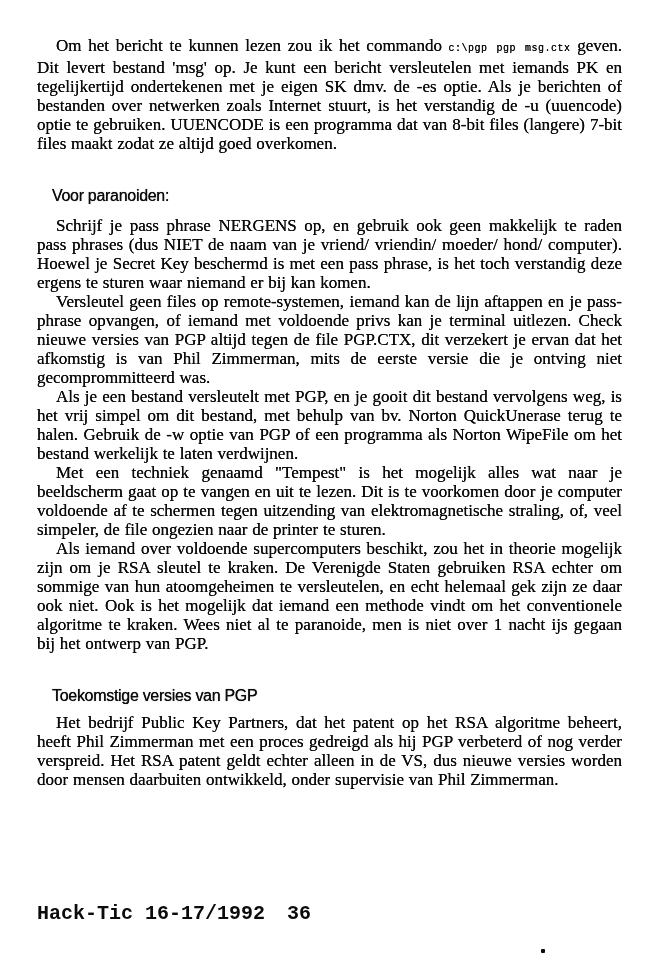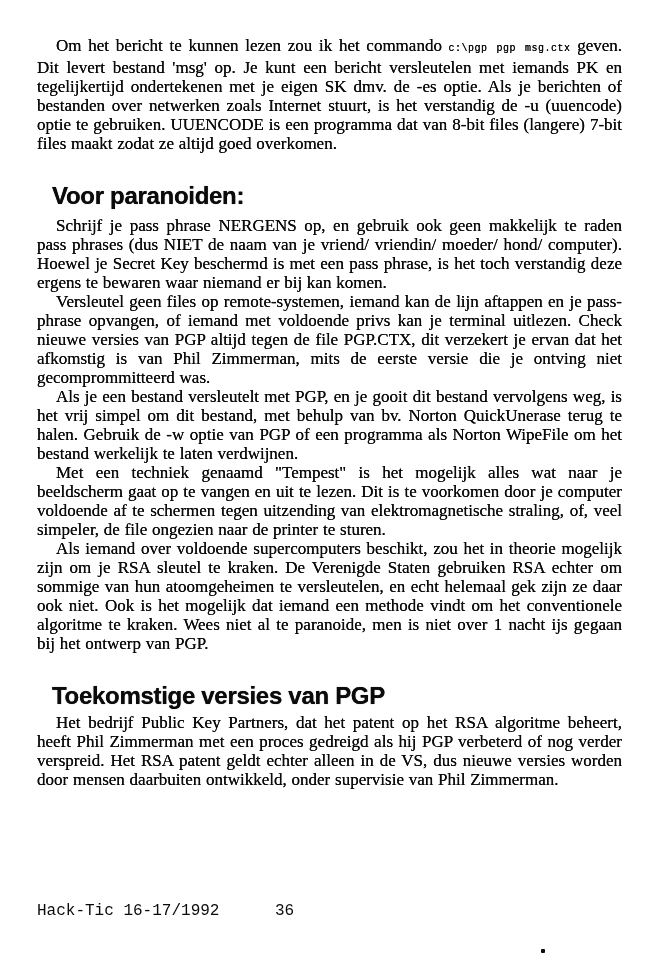--- a/index.html
+++ b/index.html
@@ -39,43 +39,43 @@
   .mono {
     font-family: "Liberation Mono", "DejaVu Sans Mono", monospace;
     font-size: 10px;
     letter-spacing: 0.5px;
     white-space: nowrap;
   }
   .section-heading {
     margin: 30px 0 7px 0;
     padding-left: 15px;
     font-family: "Liberation Sans", sans-serif;
-    font-weight: bold;
-    font-size: 24px;
+    font-weight: normal;
+    font-size: 16px;
     line-height: 26px;
     letter-spacing: -0.3px;
     color: var(--ink);
     text-shadow: 0 0 0.7px currentColor;
   }
   .section-heading.second {
     margin-bottom: 4px;
   }
   .footer {
     position: absolute;
     left: 37px;
     top: 902px;
     width: 585px;
     font-family: "Liberation Mono", "DejaVu Sans Mono", monospace;
-    font-weight: normal;
-    font-size: 16px;
+    font-weight: bold;
+    font-size: 20px;
     color: var(--ink);
   }
   .footer .page-number {
     position: absolute;
-    left: 238px;
+    left: 250px;
     top: 0;
     text-align: center;
   }
   .speck {
     position: absolute;
     left: 541px;
     top: 949px;
     width: 4px;
     height: 4px;
     background: var(--ink);
@@ -85,21 +85,21 @@
 </head>
 <body>
 
 <div class="page">
   <div class="content">
 
     <p class="body-text"><span>Om het bericht te kunnen lezen zou ik het commando </span><span class="mono">c:\pgp pgp msg.ctx</span><span> geven. Dit levert bestand 'msg' op. Je kunt een bericht versleutelen met iemands PK en tegelijkertijd ondertekenen met je eigen SK dmv. de -es optie. Als je berichten of bestanden over netwerken zoals Internet stuurt, is het verstandig de -u (uuencode) optie te gebruiken. UUENCODE is een programma dat van 8-bit files (langere) 7-bit files maakt zodat ze altijd goed overkomen.</span></p>
 
     <h2 class="section-heading">Voor paranoiden:</h2>
 
-    <p class="body-text">Schrijf je pass phrase NERGENS op, en gebruik ook geen makkelijk te raden pass phrases (dus NIET de naam van je vriend/ vriendin/ moeder/ hond/ computer). Hoewel je Secret Key beschermd is met een pass phrase, is het toch verstandig deze ergens te bewaren waar niemand er bij kan komen.</p>
+    <p class="body-text">Schrijf je pass phrase NERGENS op, en gebruik ook geen makkelijk te raden pass phrases (dus NIET de naam van je vriend/ vriendin/ moeder/ hond/ computer). Hoewel je Secret Key beschermd is met een pass phrase, is het toch verstandig deze ergens te sturen waar niemand er bij kan komen.</p>
     <p class="body-text">Versleutel geen files op remote-systemen, iemand kan de lijn aftappen en je pass-phrase opvangen, of iemand met voldoende privs kan je terminal uitlezen. Check nieuwe versies van PGP altijd tegen de file PGP.CTX, dit verzekert je ervan dat het afkomstig is van Phil Zimmerman, mits de eerste versie die je ontving niet gecomprommitteerd was.</p>
     <p class="body-text">Als je een bestand versleutelt met PGP, en je gooit dit bestand vervolgens weg, is het vrij simpel om dit bestand, met behulp van bv. Norton QuickUnerase terug te halen. Gebruik de -w optie van PGP of een programma als Norton WipeFile om het bestand werkelijk te laten verdwijnen.</p>
     <p class="body-text">Met een techniek genaamd "Tempest" is het mogelijk alles wat naar je beeldscherm gaat op te vangen en uit te lezen. Dit is te voorkomen door je computer voldoende af te schermen tegen uitzending van elektromagnetische straling, of, veel simpeler, de file ongezien naar de printer te sturen.</p>
     <p class="body-text">Als iemand over voldoende supercomputers beschikt, zou het in theorie mogelijk zijn om je RSA sleutel te kraken. De Verenigde Staten gebruiken RSA echter om sommige van hun atoomgeheimen te versleutelen, en echt helemaal gek zijn ze daar ook niet. Ook is het mogelijk dat iemand een methode vindt om het conventionele algoritme te kraken. Wees niet al te paranoide, men is niet over 1 nacht ijs gegaan bij het ontwerp van PGP.</p>
 
     <h2 class="section-heading second">Toekomstige versies van PGP</h2>
 
     <p class="body-text">Het bedrijf Public Key Partners, dat het patent op het RSA algoritme beheert, heeft Phil Zimmerman met een proces gedreigd als hij PGP verbeterd of nog verder verspreid. Het RSA patent geldt echter alleen in de VS, dus nieuwe versies worden door mensen daarbuiten ontwikkeld, onder supervisie van Phil Zimmerman.</p>
 
   </div>

